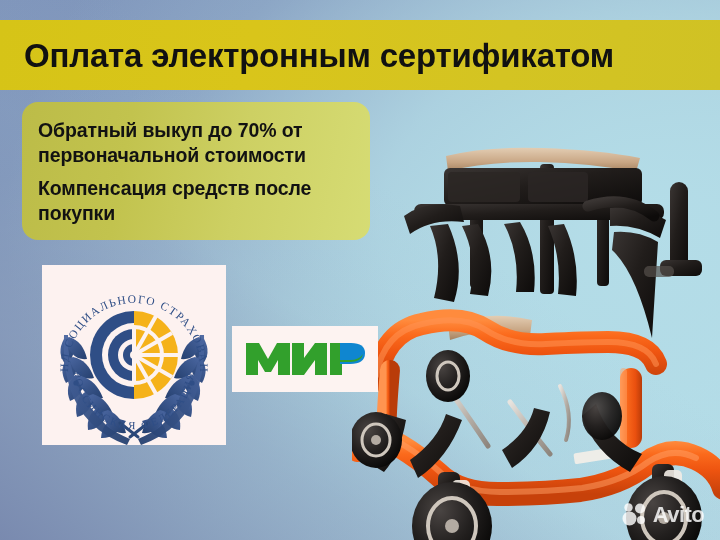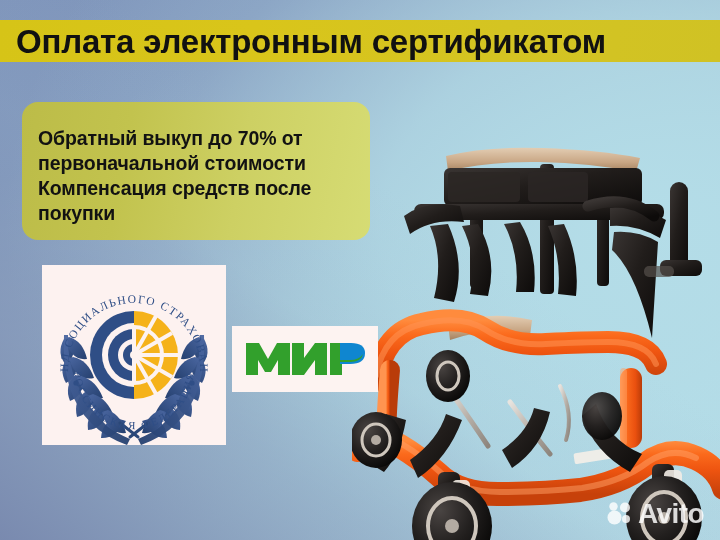--- a/index.html
+++ b/index.html
@@ -25,26 +25,26 @@
     background: linear-gradient(35deg, rgba(118,133,172,0.92) 0%, rgba(128,145,180,0.6) 20%, rgba(150,175,200,0.12) 42%, rgba(180,220,232,0) 60%);
     pointer-events: none;
   }
 
   
   .title-band {
     position: absolute;
     left: 0;
     top: 20px;
     width: 720px;
-    height: 42px;
+    height: 70px;
     background: linear-gradient(100deg, #d6c417 0%, #d9c51a 35%, #d4c422 70%, #d0c224 100%);
     display: flex;
     align-items: center;
     box-sizing: border-box;
-    padding-left: 16px;
+    padding-left: 24px;
   }
   .title-text {
     font-size: 33px;
     font-weight: bold;
     color: #111111;
     letter-spacing: -0.2px;
     white-space: nowrap;
     line-height: 1;
   }
 
@@ -54,21 +54,21 @@
     left: 22px;
     top: 102px;
     width: 348px;
     height: 138px;
     border-radius: 16px;
     background: linear-gradient(100deg, #bcbc48 0%, #c2c34e 30%, #cdd063 62%, #d6dc74 100%);
     box-sizing: border-box;
     padding: 16px 18px 14px 16px;
     display: flex;
     flex-direction: column;
-    justify-content: flex-end;
+    justify-content: space-between;
   }
   .info-line {
     font-size: 19.5px;
     font-weight: bold;
     color: #121212;
     line-height: 25px;
     letter-spacing: -0.1px;
   }
   .info-line.second { }
 
@@ -115,21 +115,21 @@
     position: absolute;
     right: 16px;
     bottom: 12px;
     display: flex;
     align-items: center;
     gap: 6px;
     opacity: 0.88;
   }
   .avito-mark { width: 26px; height: 26px; }
   .avito-text {
-    font-size: 28px;
+    font-size: 22px;
     font-weight: bold;
     color: #ffffff;
     line-height: 1;
     letter-spacing: -0.6px;
     opacity: 0.95;
   }
 </style>
 </head>
 <body>
 

